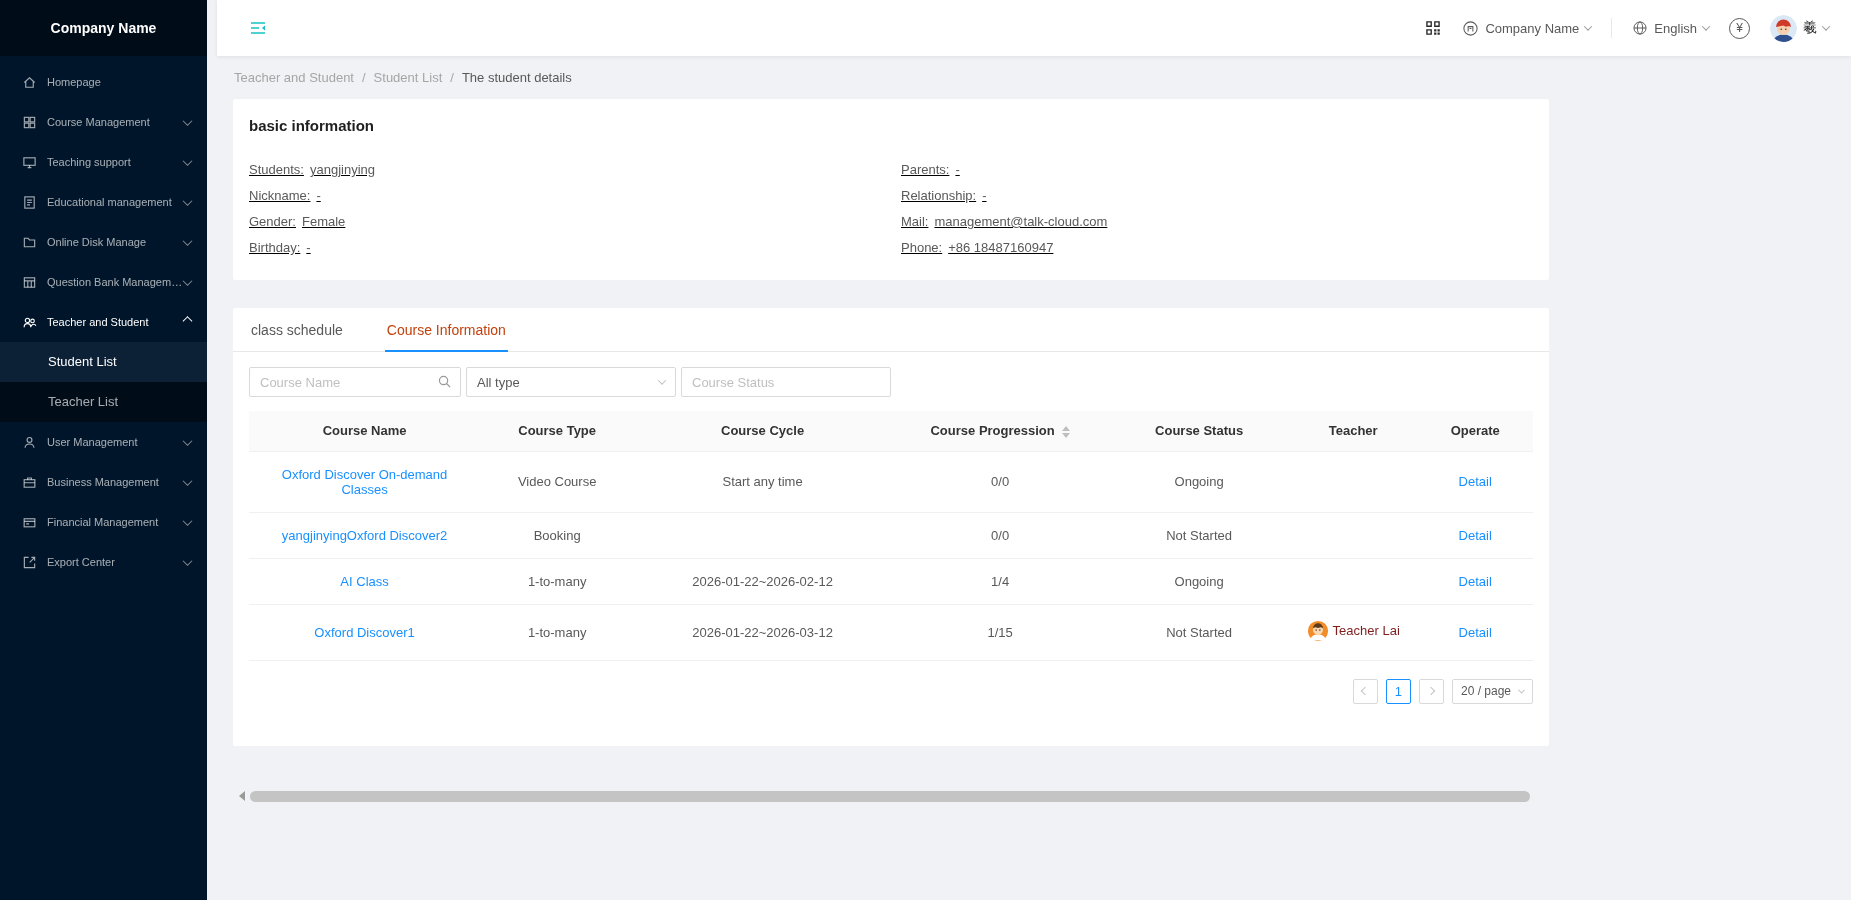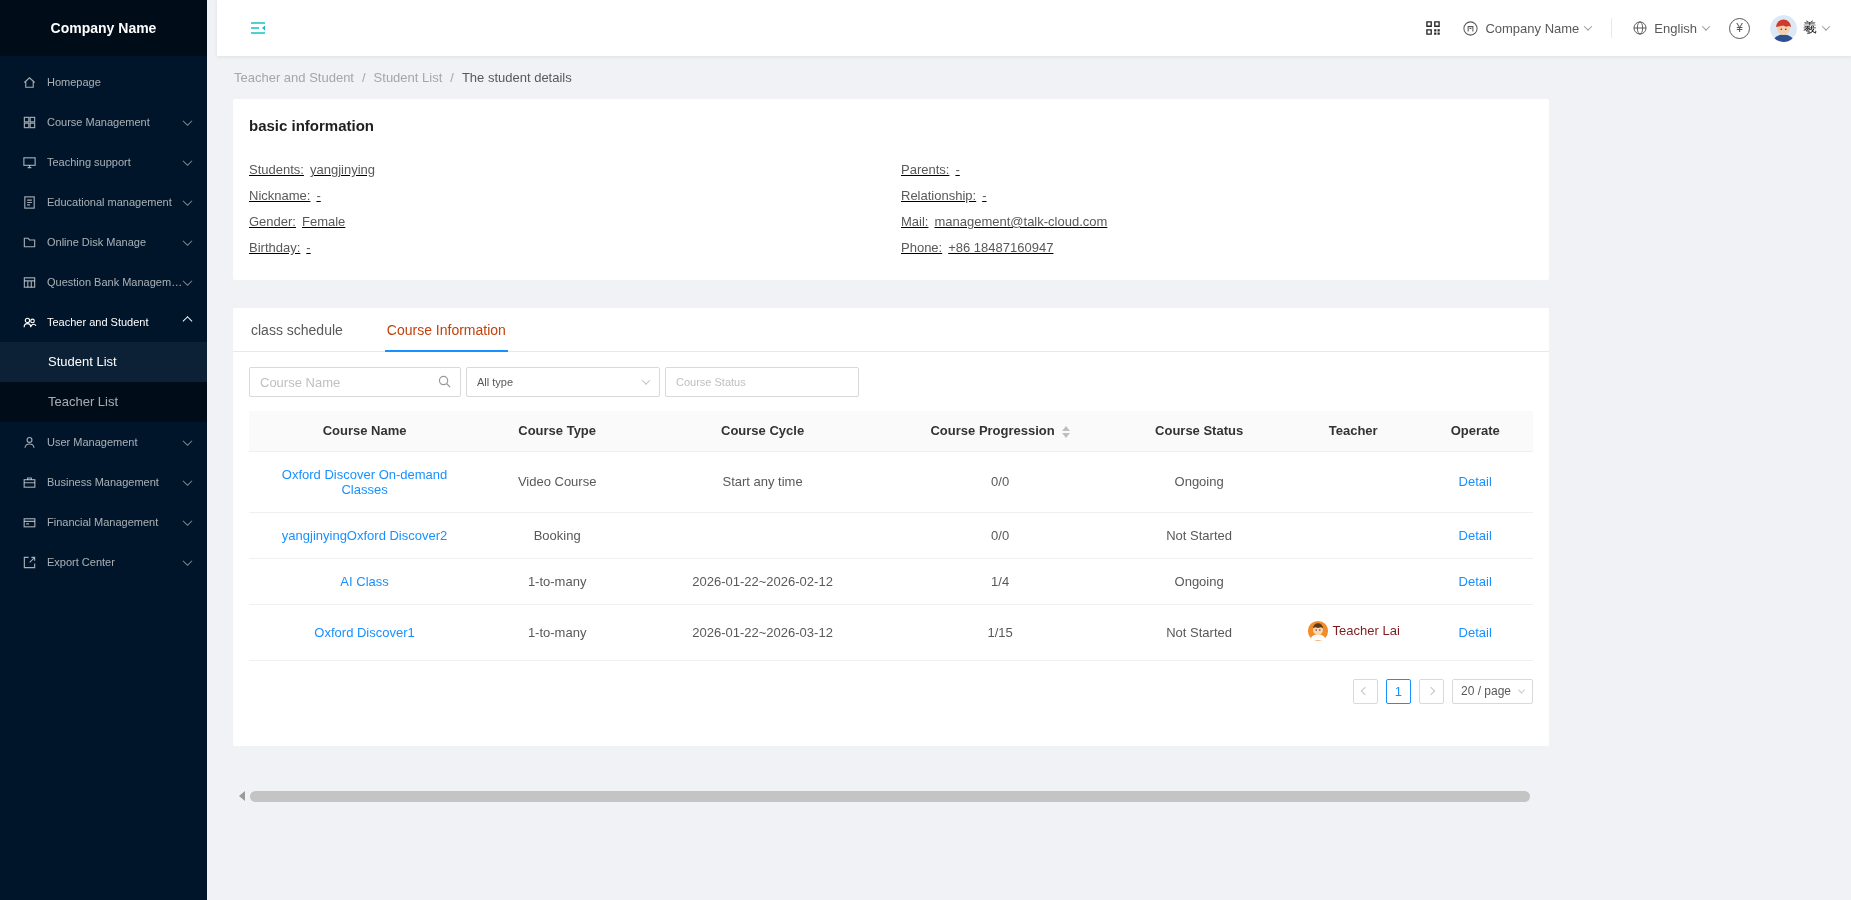--- a/index.html
+++ b/index.html
@@ -59,21 +59,21 @@
   .table-card { margin-top:28px; padding-bottom:22px; }
   .tabs { display:flex; gap:40px; padding:0 16px; border-bottom:1px solid #e8e8e8; }
   .tab { padding:14px 2px 12px; font-size:14px; color:#595959; cursor:pointer; border-bottom:2px solid transparent; margin-bottom:-1px; }
   .tab.active { color:#c2410c; border-bottom-color:#1890ff; }
 
   .filters { display:flex; gap:5px; margin:15px 16px 14px; }
   .f-input-wrap { position:relative; }
   .f-input { width:212px; height:30px; border:1px solid #d9d9d9; border-radius:2px; padding:0 30px 0 10px; font-size:13px; color:#595959; outline:none; font-family:"Liberation Sans", sans-serif; }
   .f-input::placeholder { color:#bfbfbf; }
   .search-ic { position:absolute; right:9px; top:7px; color:#999; }
-  .f-select { width:194px; height:30px; border:1px solid #d9d9d9; border-radius:2px; display:flex; align-items:center; justify-content:space-between; padding:0 10px; font-size:11px; cursor:pointer; background:#fff; }
+  .f-select { width:210px; height:30px; border:1px solid #d9d9d9; border-radius:2px; display:flex; align-items:center; justify-content:space-between; padding:0 10px; font-size:13px; cursor:pointer; background:#fff; }
   .f-select .chev { color:#bfbfbf; width:6px; height:6px; }
   .f-select .val { color:#595959; }
   .f-select .placeholder { color:#bfbfbf; }
 
   table.course-table { width:calc(100% - 32px); margin:0 16px; border-collapse:collapse; }
   .course-table th { background:#fafafa; height:40px; font-size:13px; font-weight:600; color:#333; text-align:center; padding:0 8px; border-bottom:1px solid #f0f0f0; }
   .course-table td { text-align:center; font-size:13px; color:#595959; padding:15px 8px; border-bottom:1px solid #f0f0f0; }
   .course-table th:nth-child(1){ width:18%; } .course-table th:nth-child(2){ width:12%; }
   .course-table th:nth-child(3){ width:20%; } .course-table th:nth-child(4){ width:17%; }
   .course-table th:nth-child(5){ width:14%; } .course-table th:nth-child(6){ width:10%; }

